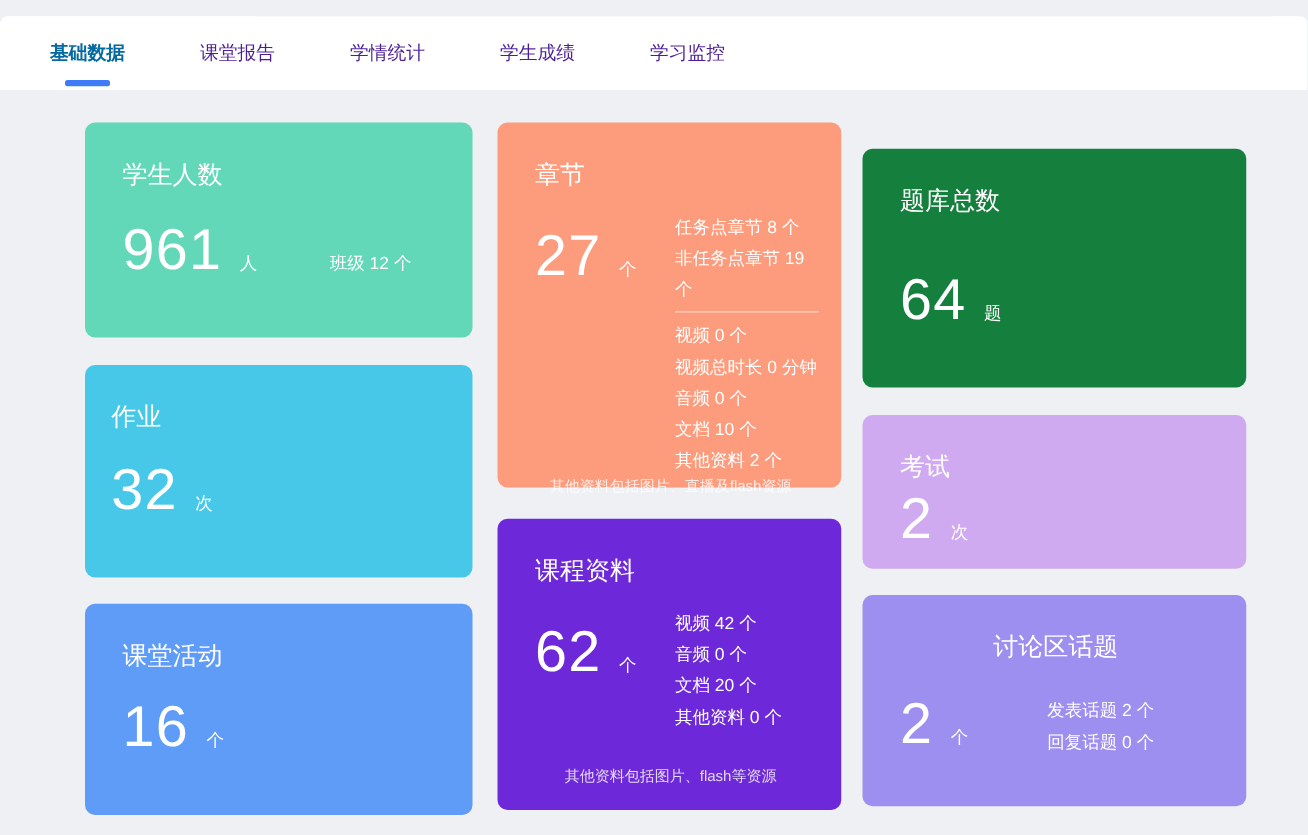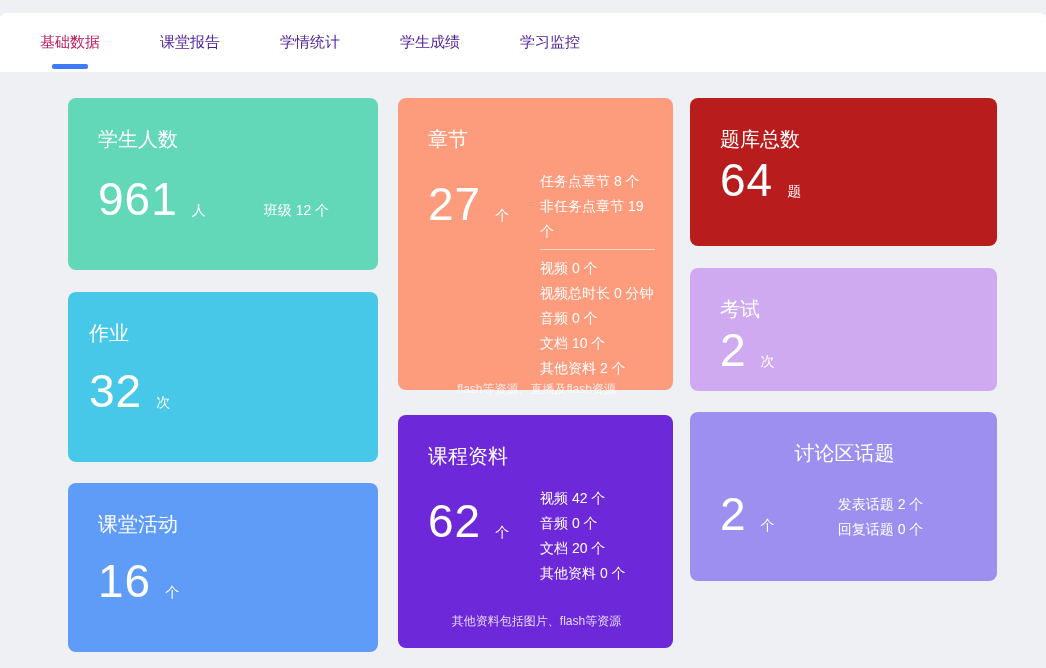--- a/index.html
+++ b/index.html
@@ -19,21 +19,21 @@
   }
   .tab {
     position: relative;
     height: 100%;
     display: flex; align-items: center;
     margin-right: 60px;
     font-size: 15px; color: #4c1d95;
     cursor: pointer;
     white-space: nowrap;
   }
-  .tab.active { color: #be185d; font-weight: normal; }
+  .tab.active { color: #0369a1; font-weight: bold; }
   .tab .underline {
     display: none;
     position: absolute;
     left: 50%; transform: translateX(-50%);
     bottom: 3px;
     width: 36px; height: 5px;
     border-radius: 2px;
     background: #3d7bf7;
   }
   .tab.active .underline { display: block; }
@@ -52,21 +52,21 @@
     border-radius: 8px;
     color: #ffffff;
     padding: 28px 28px 14px 30px;
     display: flex; flex-direction: column;
   }
   .c-students   { background: #62d8b8; height: 172px; margin-bottom: 22px; }
   .c-homework   { background: #48c8e9; height: 170px; margin-bottom: 21px; padding-left: 21px; }
   .c-activities { background: #5f9cf8; height: 169px; }
   .c-chapters   { background: #fd9b7d; height: 292px; margin-bottom: 25px; }
   .c-materials  { background: #6d28d9; height: 233px; }
-  .c-questions  { background: #b91c1c; height: 148px; margin-bottom: 22px; }
+  .c-questions  { background: #15803d; height: 191px; margin-bottom: 22px; margin-top: 21px; }
   .c-exams      { background: #cfaaf0; height: 123px; margin-bottom: 21px; }
   .c-topics     { background: #9d8ff0; height: 169px; text-align: center; }
 
   .card-title { font-size: 20px; font-weight: 400; }
 
   .stat-row {
     display: flex; align-items: baseline;
     margin-top: auto; padding-bottom: 30px;
   }
   .big { font-size: 46px; font-weight: 500; letter-spacing: 1px; }
@@ -169,21 +169,21 @@
           <div>任务点章节 8 个</div>
           <div>非任务点章节 19 个</div>
           <div class="divider"></div>
           <div>视频 0 个</div>
           <div>视频总时长 0 分钟</div>
           <div>音频 0 个</div>
           <div>文档 10 个</div>
           <div>其他资料 2 个</div>
         </div>
       </div>
-      <div class="footnote">flash等资源、直播及flash资源</div>
+      <div class="footnote">其他资料包括图片、直播及flash资源</div>
     </section>
 
     <section class="card c-materials">
       <h2 class="card-title">课程资料</h2>
       <div class="detail-row">
         <div class="stat-col">
           <span class="big">62</span>
           <span class="unit">个</span>
         </div>
         <div class="details">

